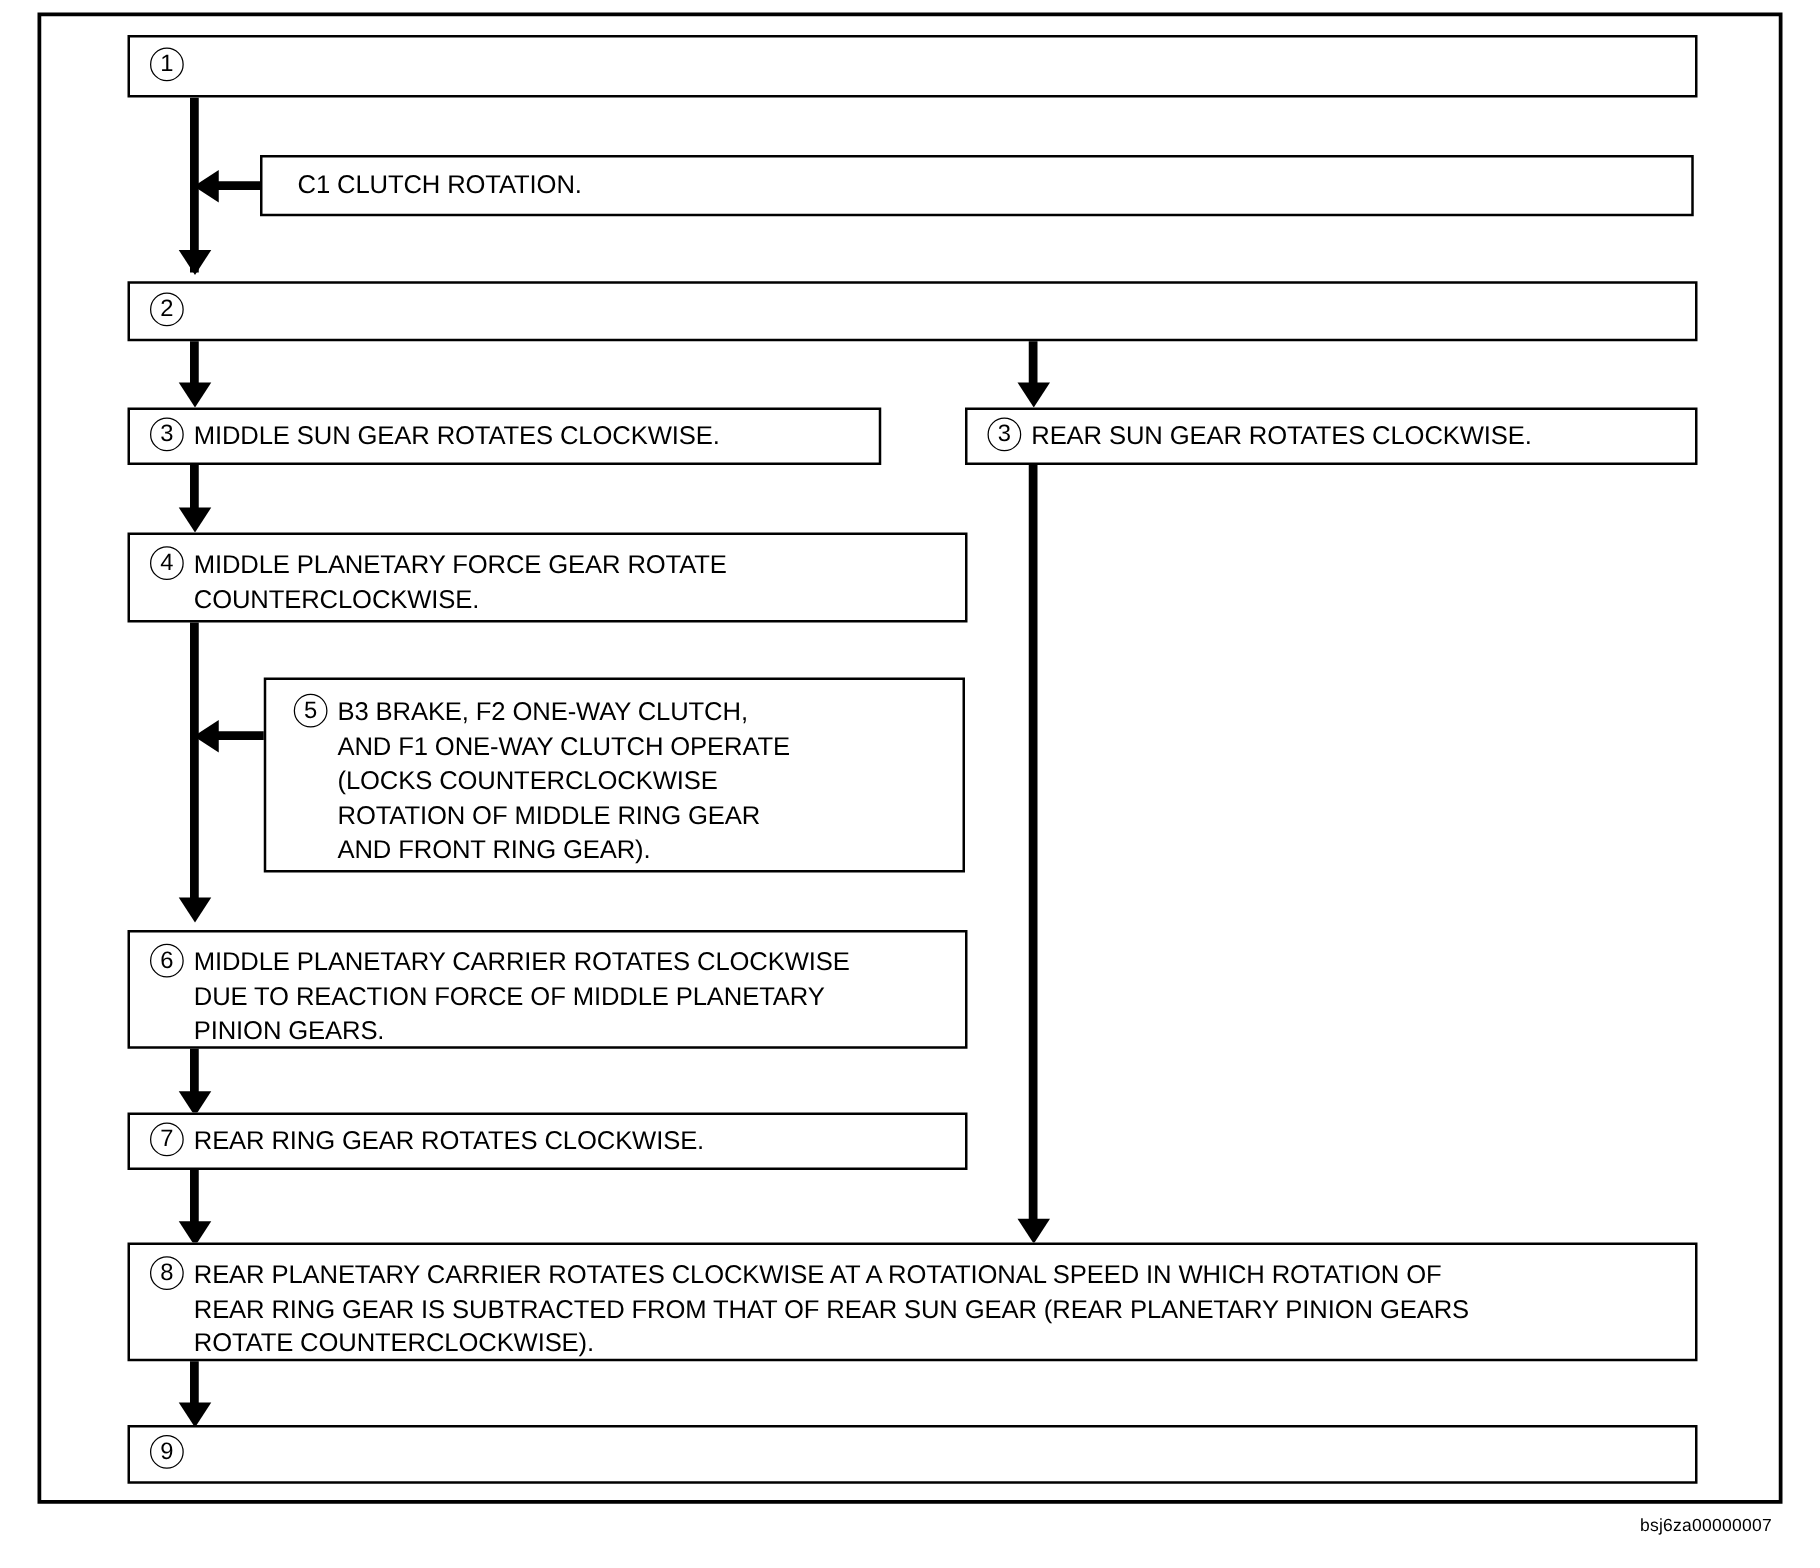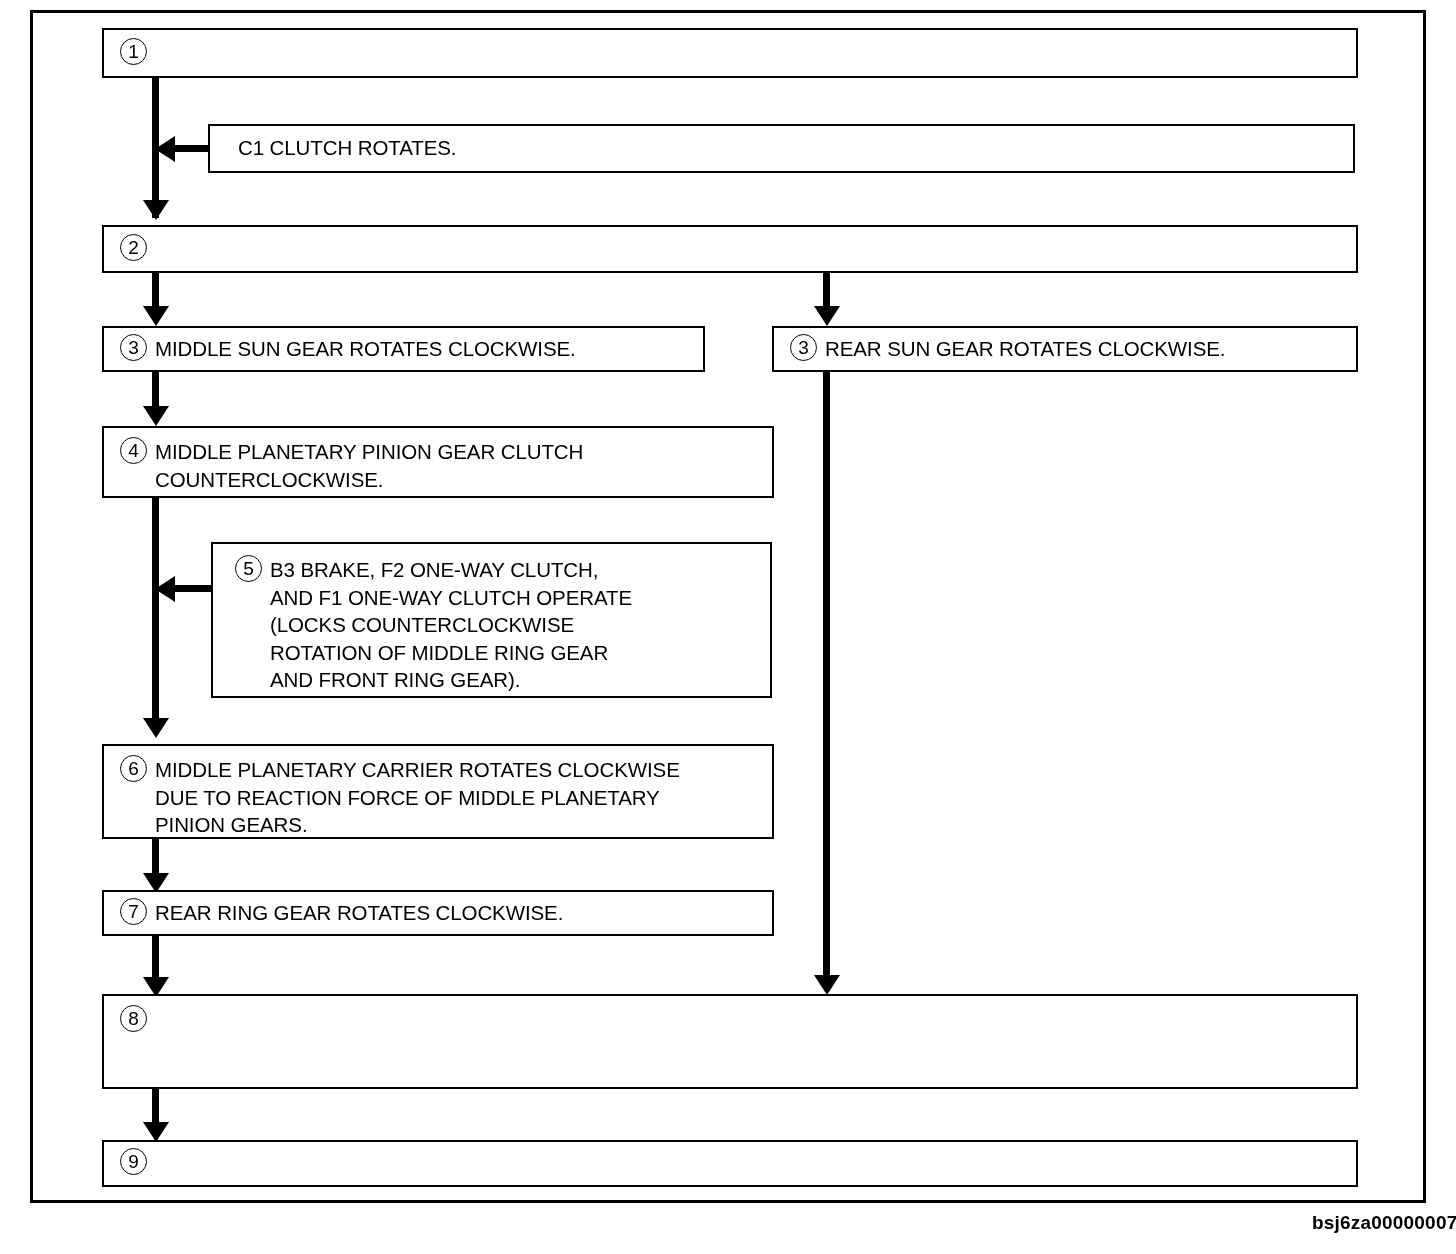--- a/index.html
+++ b/index.html
@@ -83,24 +83,23 @@
   .arrow-left {
     position: absolute;
     width: 0;
     height: 0;
     border-top: 13px solid transparent;
     border-bottom: 13px solid transparent;
     border-right: 20px solid #000000;
   }
   #doc-code {
     position: absolute;
-    font-size: 19px;
+    font-size: 14px;
     font-family: "Liberation Sans", sans-serif;
     letter-spacing: 0.2px;
-    font-weight: bold;
   }
 </style>
 </head>
 <body>
 
 <div id="page">
 
   <div id="outer-frame"></div>
 
   <div class="vline" style="left:152px; top:78px; height:140px;"></div>
@@ -137,21 +136,21 @@
   <div class="arrow-down" style="left:142.5px; top:1122px;"></div>
 
   <div class="node" style="left:102px; top:28px; width:1256px; height:50px;">
     <div class="node-inner">
       <span class="num">1</span>
     </div>
   </div>
 
   <div class="node" style="left:208px; top:124px; width:1147px; height:49px;">
     <div class="node-inner" style="padding-top:7px;">
-      <span class="txt" style="margin-left:28px;">C1 CLUTCH ROTATES.</span>
+      <span class="txt" style="margin-left:28px;">C1 CLUTCH ROTATION.</span>
     </div>
   </div>
 
   <div class="node" style="left:102px; top:225px; width:1256px; height:48px;">
     <div class="node-inner" style="padding-top:7px;">
       <span class="num">2</span>
     </div>
   </div>
 
   <div class="node" style="left:102px; top:326px; width:603px; height:46px;">
@@ -164,21 +163,21 @@
   <div class="node" style="left:772px; top:326px; width:586px; height:46px;">
     <div class="node-inner" style="padding-top:6px;">
       <span class="num">3</span>
       <span class="txt">REAR SUN GEAR ROTATES CLOCKWISE.</span>
     </div>
   </div>
 
   <div class="node" style="left:102px; top:426px; width:672px; height:72px;">
     <div class="node-inner" style="padding-top:9px;">
       <span class="num">4</span>
-      <span class="txt">MIDDLE PLANETARY PINION GEAR CLUTCH
+      <span class="txt">MIDDLE PLANETARY FORCE GEAR ROTATE
 COUNTERCLOCKWISE.</span>
     </div>
   </div>
 
   <div class="node" style="left:211px; top:542px; width:561px; height:156px;">
     <div class="node-inner" style="padding-top:11px;">
       <span class="num" style="margin-left:22px;">5</span>
       <span class="txt">B3 BRAKE, F2 ONE-WAY CLUTCH,
 AND F1 ONE-WAY CLUTCH OPERATE
 (LOCKS COUNTERCLOCKWISE
@@ -199,20 +198,23 @@
   <div class="node" style="left:102px; top:890px; width:672px; height:46px;">
     <div class="node-inner" style="padding-top:6px;">
       <span class="num">7</span>
       <span class="txt">REAR RING GEAR ROTATES CLOCKWISE.</span>
     </div>
   </div>
 
   <div class="node" style="left:102px; top:994px; width:1256px; height:95px;">
     <div class="node-inner" style="padding-top:9px;">
       <span class="num">8</span>
+      <span class="txt">REAR PLANETARY CARRIER ROTATES CLOCKWISE AT A ROTATIONAL SPEED IN WHICH ROTATION OF
+REAR RING GEAR IS SUBTRACTED FROM THAT OF REAR SUN GEAR (REAR PLANETARY PINION GEARS
+ROTATE COUNTERCLOCKWISE).</span>
     </div>
   </div>
 
   <div class="node" style="left:102px; top:1140px; width:1256px; height:47px;">
     <div class="node-inner" style="padding-top:6px;">
       <span class="num">9</span>
     </div>
   </div>
 
   <div id="doc-code" style="left:1312px; top:1212px;">bsj6za00000007</div>

